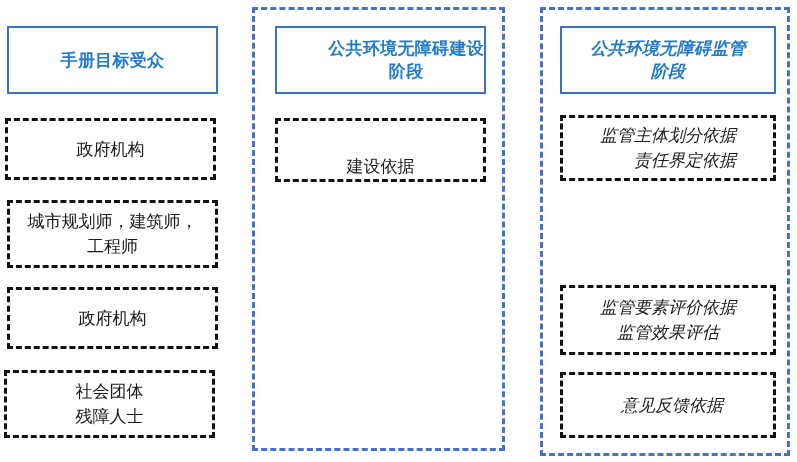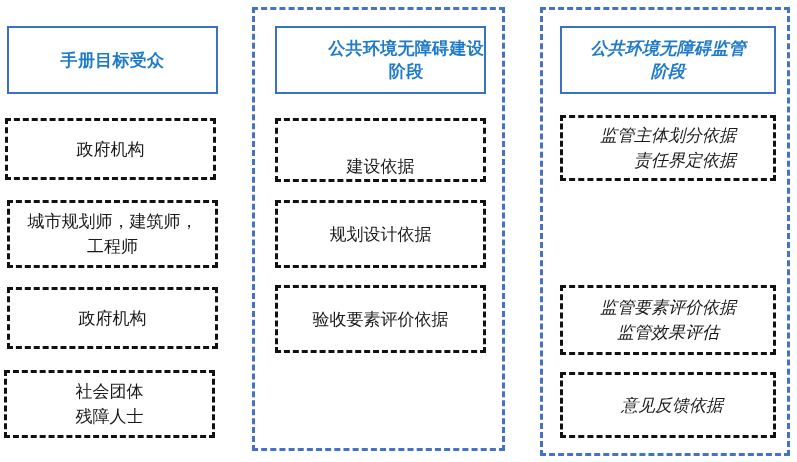--- a/index.html
+++ b/index.html
@@ -135,27 +135,21 @@
 
     <div class="header-box" id="header-build">
       <span class="hdr-text">公共环境无障碍建设
 阶段</span>
     </div>
 
     <div class="item-box" id="item-b0">
       <span class="item-text">建设依据</span>
     </div>
 
-    <div class="item-box" id="item-b1">
-      <span class="item-text">规划设计依据</span>
-    </div>
 
-    <div class="item-box" id="item-b2">
-      <span class="item-text">验收要素评价依据</span>
-    </div>
   </div>
 
   <div class="column" id="column-oversee">
 
     <div class="header-box" id="header-oversee">
       <span class="hdr-text">公共环境无障碍监管
 阶段</span>
     </div>
 
     <div class="item-box" id="item-c0">

